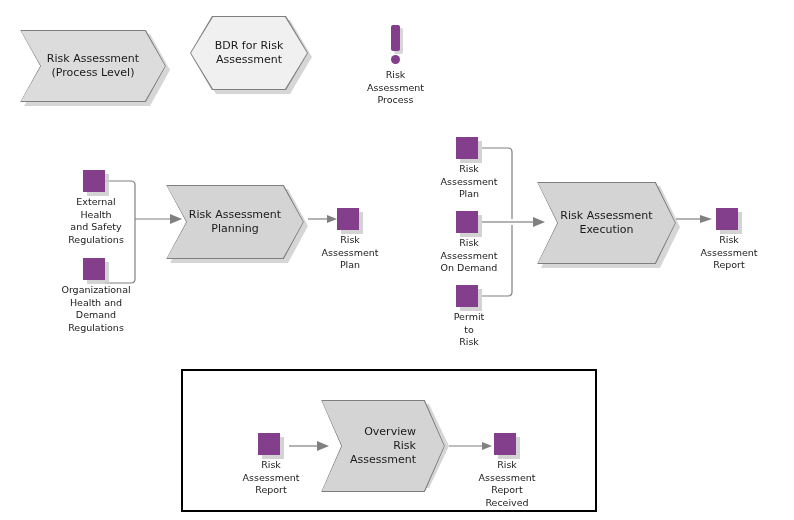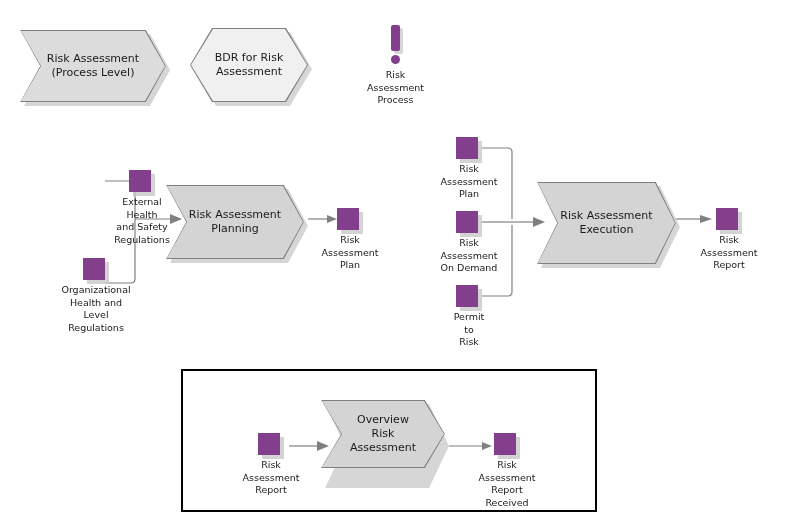--- a/index.html
+++ b/index.html
@@ -207,51 +207,51 @@
   </svg>
 
   <div class="chev-shadow" style="left:24px; top:34px; width:146px; height:72px;"></div>
   <div class="chev light" style="left:20px; top:30px; width:146px; height:72px;">
     <div class="chev-stroke"></div>
     <div class="chev-inner"></div>
     <div class="chev-label">Risk Assessment
 (Process Level)</div>
   </div>
 
-  <div class="hex-wrap" style="left:190px; top:28px; width:126px; height:78px;">
+  <div class="hex-wrap" style="left:190px; top:16px; width:126px; height:78px;">
     <div class="hex-shadow" style="left:4px; top:4px; width:118px; height:74px;"></div>
     <div class="hex" style="left:0; top:0; width:118px; height:74px;">
       <div class="hex-inner"></div>
       <div class="hex-label">BDR for Risk
 Assessment</div>
     </div>
   </div>
 
   <div class="excl-wrap" style="left:391px; top:25px; width:9px; height:40px;">
     <div class="excl-bar-shadow"></div>
     <div class="excl-bar"></div>
     <div class="excl-dot"></div>
     <div class="excl-label">Risk
 Assessment
 Process</div>
   </div>
 
-  <div class="sq-wrap" style="left:83px; top:170px; width:26px; height:26px;margin-left:46px;">
+  <div class="sq-wrap" style="left:83px; top:170px; width:26px; height:26px;">
     <div class="sq-shadow"></div>
     <div class="sq"></div>
     <div class="sq-label">External Health
 and Safety
 Regulations</div>
   </div>
 
   <div class="sq-wrap" style="left:83px; top:258px; width:26px; height:26px;">
     <div class="sq-shadow"></div>
     <div class="sq"></div>
     <div class="sq-label">Organizational
-Health and Level
+Health and Demand
 Regulations</div>
   </div>
 
   <div class="chev-shadow" style="left:170px; top:189px; width:138px; height:74px;"></div>
   <div class="chev" style="left:166px; top:185px; width:138px; height:74px;">
     <div class="chev-stroke"></div>
     <div class="chev-inner"></div>
     <div class="chev-label">Risk Assessment
 Planning</div>
   </div>
@@ -305,21 +305,21 @@
 
   <div class="sq-wrap" style="left:258px; top:433px; width:26px; height:26px;">
     <div class="sq-shadow"></div>
     <div class="sq"></div>
     <div class="sq-label">Risk
 Assessment
 Report</div>
   </div>
 
   <div class="chev-shadow" style="left:325px; top:404px; width:124px; height:84px;"></div>
-  <div class="chev" style="left:321px; top:400px; width:124px; height:68px;">
+  <div class="chev" style="left:321px; top:400px; width:124px; height:92px;text-align:right;">
     <div class="chev-stroke"></div>
     <div class="chev-inner"></div>
     <div class="chev-label">Overview
 Risk
 Assessment</div>
   </div>
 
   <div class="sq-wrap" style="left:494px; top:433px; width:26px; height:26px;">
     <div class="sq-shadow"></div>
     <div class="sq"></div>

